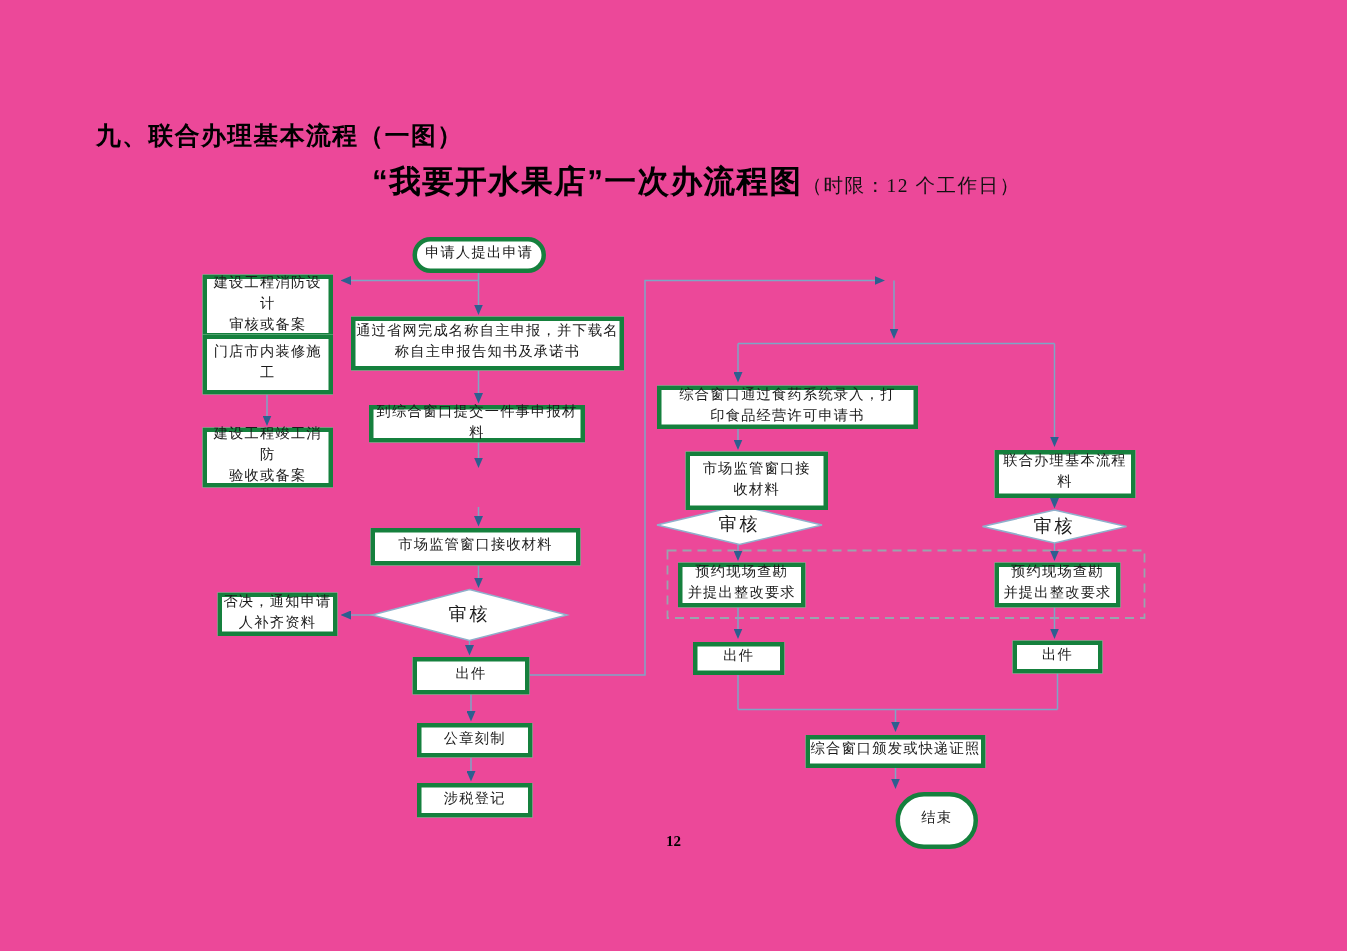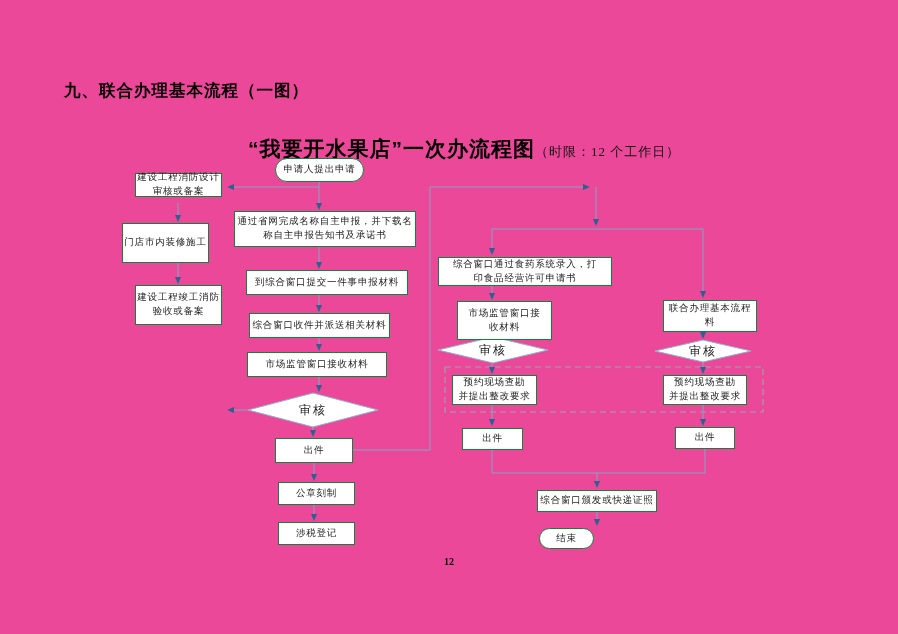--- a/index.html
+++ b/index.html
@@ -1,26 +1,26 @@
 <!DOCTYPE html>
 <html><head>
 <meta charset="utf-8">
 <title>流程图</title>
 <style>
   html,body{margin:0;padding:0;background:#fff;}
   .page{position:relative;width:898px;height:634px;background:#ec4899;overflow:hidden;
         font-family:"Liberation Serif","DejaVu Serif",serif;color:#1a1a1a;}
   .sec-title{position:absolute;left:64px;top:80px;margin:0;font-size:16.5px;font-weight:bold;
         font-family:"Liberation Sans","DejaVu Sans",sans-serif;letter-spacing:1px;color:#000;}
-  .sub{position:absolute;left:248px;top:107px;white-space:nowrap;margin-top:28px;}
+  .sub{position:absolute;left:248px;top:107px;white-space:nowrap;}
   .sub .big{font-size:21px;font-weight:bold;font-family:"Liberation Sans","DejaVu Sans",sans-serif;
         letter-spacing:1px;color:#000;}
   .sub .note{font-size:13px;font-weight:normal;letter-spacing:1px;color:#111;}
   svg.wires{position:absolute;left:0;top:0;z-index:1;}
-  .node{position:absolute;box-sizing:border-box;background:#fff;border:1px solid #15803d;
+  .node{position:absolute;box-sizing:border-box;background:#fff;border:3px solid #15803d;
         display:flex;align-items:center;justify-content:center;text-align:center;
         font-size:9.5px;line-height:1.45;letter-spacing:0.8px;white-space:pre-line;z-index:2;}
   .pill{border-radius:999px;}
   .dlabel{position:absolute;transform:translate(-50%,-50%);font-size:12px;letter-spacing:2px;
         z-index:3;}
   .pageno{position:absolute;left:0;right:0;top:556px;text-align:center;font-size:10px;
         font-weight:bold;color:#000;}
 </style>
 </head>
 <body>
@@ -80,52 +80,53 @@
 
     <g fill="#ffffff" stroke="#8fb0cc" stroke-width="1">
       <polygon points="313,393 378,410 313,427 248,410"></polygon>
       <polygon points="493,337 548,350 493,363 438,350"></polygon>
       <polygon points="703,340 751,351 703,362 655,351"></polygon>
     </g>
   </svg>
 
   <div class="node pill" style="left:275px;top:158px;width:89px;height:24px">申请人提出申请</div>
 
-  <div class="node" style="left:135px;top:173px;width:87px;height:24px">建设工程消防设计
+  <div class="node" style="left:135px;top:183px;width:87px;height:42px">建设工程消防设计
 审核或备案</div>
-  <div class="node" style="left:122px;top:223px;width:87px;height:40px">门店市内装修施工</div>
+  <div class="node" style="left:135px;top:223px;width:87px;height:40px">门店市内装修施工</div>
   <div class="node" style="left:135px;top:285px;width:87px;height:40px">建设工程竣工消防
 验收或备案</div>
 
   <div class="node" style="left:234px;top:211px;width:182px;height:36px">通过省网完成名称自主申报，并下载名
 称自主申报告知书及承诺书</div>
-  <div class="node" style="left:246px;top:270px;width:162px;height:25px">到综合窗口提交一件事申报材料</div>
-  <div class="node" style="left:249px;top:313px;width:141px;height:25px">综合窗口收件并派送相关材料</div>
+  <div class="node" style="left:246px;top:270px;width:144px;height:25px">到综合窗口提交一件事申报材料</div>
   <div class="node" style="left:247px;top:352px;width:140px;height:25px">市场监管窗口接收材料</div>
 
+  <div class="node" style="left:145px;top:395px;width:80px;height:29px">否决，通知申请
+人补齐资料</div>
 
   <div class="node" style="left:275px;top:438px;width:78px;height:25px">出件</div>
   <div class="node" style="left:278px;top:482px;width:77px;height:23px">公章刻制</div>
   <div class="node" style="left:278px;top:522px;width:77px;height:23px">涉税登记</div>
 
   <div class="node" style="left:438px;top:257px;width:174px;height:29px">综合窗口通过食药系统录入，打
 印食品经营许可申请书</div>
   <div class="node" style="left:457px;top:301px;width:95px;height:39px">市场监管窗口接
 收材料</div>
   <div class="node" style="left:452px;top:375px;width:85px;height:30px">预约现场查勘
 并提出整改要求</div>
   <div class="node" style="left:462px;top:428px;width:61px;height:22px">出件</div>
 
   <div class="node" style="left:663px;top:300px;width:94px;height:32px">联合办理基本流程
 料</div>
   <div class="node" style="left:663px;top:375px;width:84px;height:30px">预约现场查勘
 并提出整改要求</div>
   <div class="node" style="left:675px;top:427px;width:60px;height:22px">出件</div>
 
   <div class="node" style="left:537px;top:490px;width:120px;height:22px">综合窗口颁发或快递证照</div>
-  <div class="node pill" style="left:539px;top:528px;width:55px;height:21px">结束</div>
+  <div class="node pill" style="left:597px;top:528px;width:55px;height:38px">结束</div>
 
   <div class="dlabel" style="left:313px;top:410px">审核</div>
   <div class="dlabel" style="left:493px;top:350px">审核</div>
   <div class="dlabel" style="left:703px;top:351px">审核</div>
 
   <div class="pageno">12</div>
 </div>
 
 </body></html>

